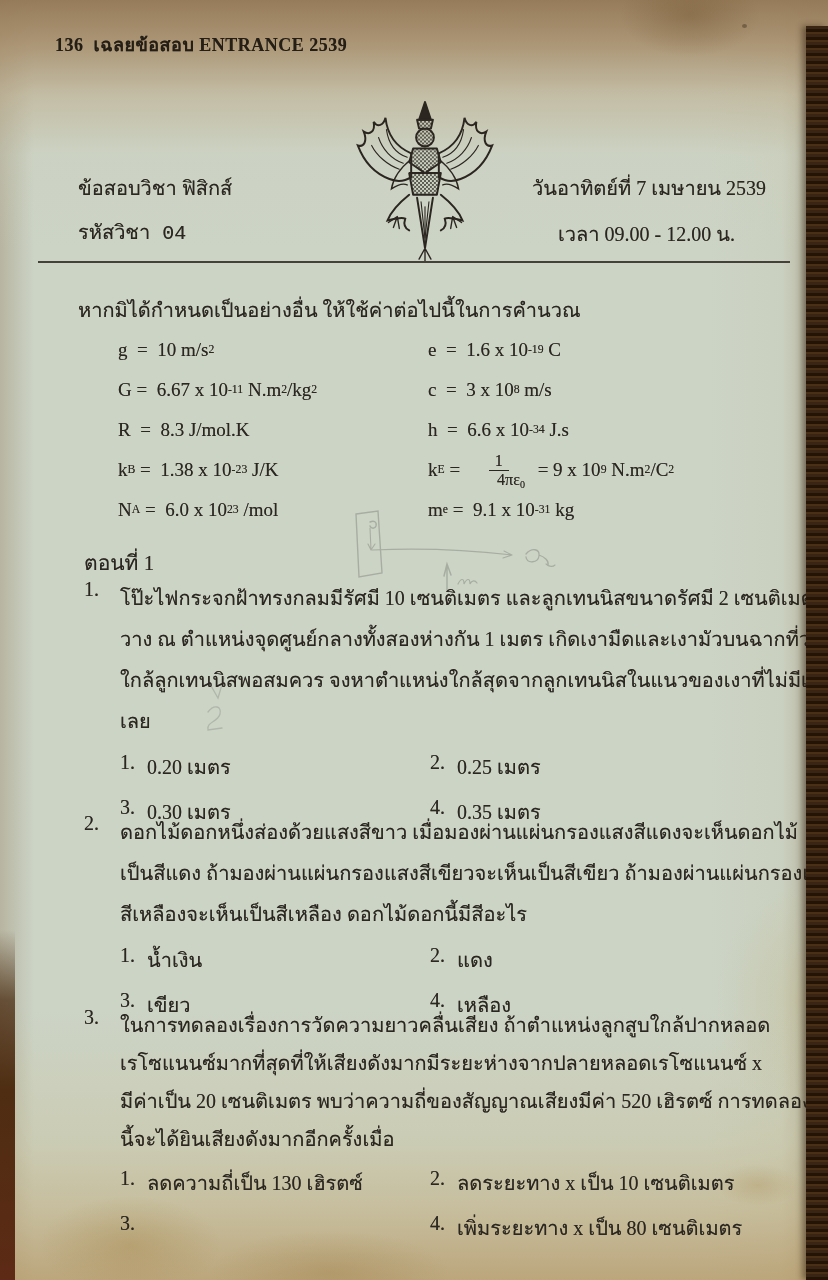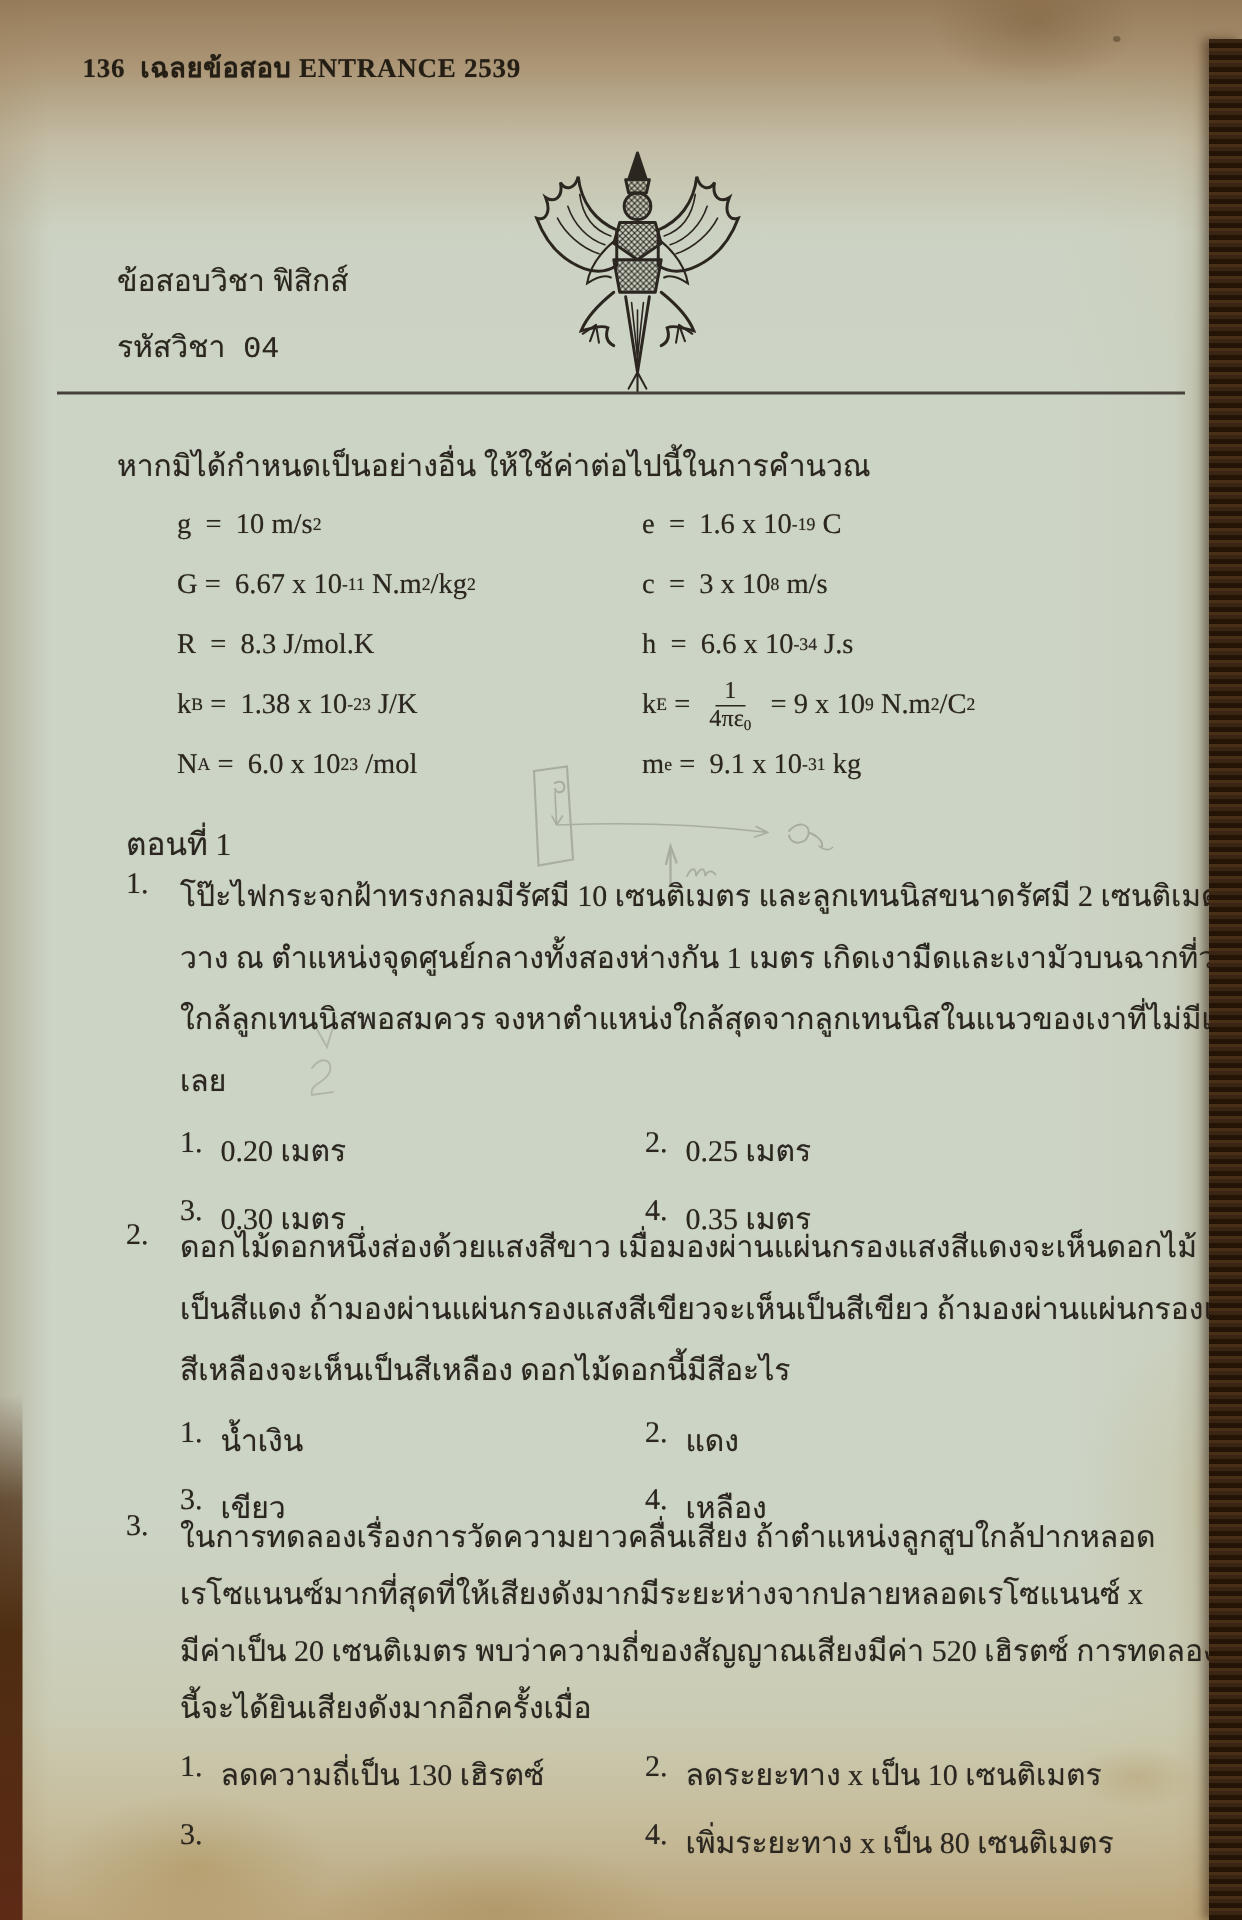--- a/index.html
+++ b/index.html
@@ -39,21 +39,21 @@
   .intro{position:absolute;left:78px;top:294px;font-size:20px;}
   .const-grid{position:absolute;left:118px;top:330px;width:640px;display:flex;}
   .const-col{display:flex;flex-direction:column;text-align:right;}
   .const-col.left{width:310px;}
   .const-col.right{flex:1;}
   .const-row{height:40px;display:flex;align-items:center;font-size:19px;white-space:pre;}
   sup{font-size:.62em;vertical-align:.65em;letter-spacing:0;}
   sub{font-size:.62em;vertical-align:-.25em;}
   .frac{display:inline-flex;flex-direction:column;align-items:center;font-size:.85em;line-height:1.1;margin:0 6px;transform:translateY(1px);}
   .frac .num{padding:0 6px;border-bottom:1.5px solid #2b2720;}
-  .frac .den{padding:0 2px;}
+  .frac .den{padding:0 2px;margin-left:24px;}
   .section-title{position:absolute;left:84px;top:546px;font-size:21px;font-weight:400;}
   .question{position:absolute;left:84px;width:690px;font-size:20px;}
   .q1{top:578px;}
   .q2{top:812px;}
   .q3{top:1006px;}
   .q-body{display:flex;}
   .q-num{width:36px;flex:0 0 36px;}
   .q-lines{flex:1;}
   .q-line{line-height:41px;height:41px;white-space:nowrap;}
   .q3 .q-line{line-height:38px;height:38px;}
@@ -105,20 +105,24 @@
         <path d="M80,110 V150" stroke-width="1.1"></path>
         <path d="M80,152 L74,163 M80,152 L86,163 M80,152 L80,166" stroke-width="1.4"></path>
       </g>
     </svg>
   </div>
 
   <div class="info-left ink">
     <div>ข้อสอบวิชา ฟิสิกส์</div>
     <div class="row2">รหัสวิชา 04</div>
   </div>
+  <div class="info-right ink">
+    <div>วันอาทิตย์ที่ 7 เมษายน 2539</div>
+    <div class="row2">เวลา 09.00 - 12.00 น.</div>
+  </div>
 
   <div class="rule"></div>
 
   <div class="intro ink">หากมิได้กำหนดเป็นอย่างอื่น ให้ใช้ค่าต่อไปนี้ในการคำนวณ</div>
   <div class="const-grid ink">
     <div class="const-col left">
         <div class="const-row">g  =  10 m/s<sup>2</sup></div>
         <div class="const-row">G =  6.67 x 10<sup>-11</sup> N.m<sup>2</sup>/kg<sup>2</sup></div>
         <div class="const-row">R  =  8.3 J/mol.K</div>
         <div class="const-row">k<sub>B</sub> =  1.38 x 10<sup>-23</sup> J/K</div>

